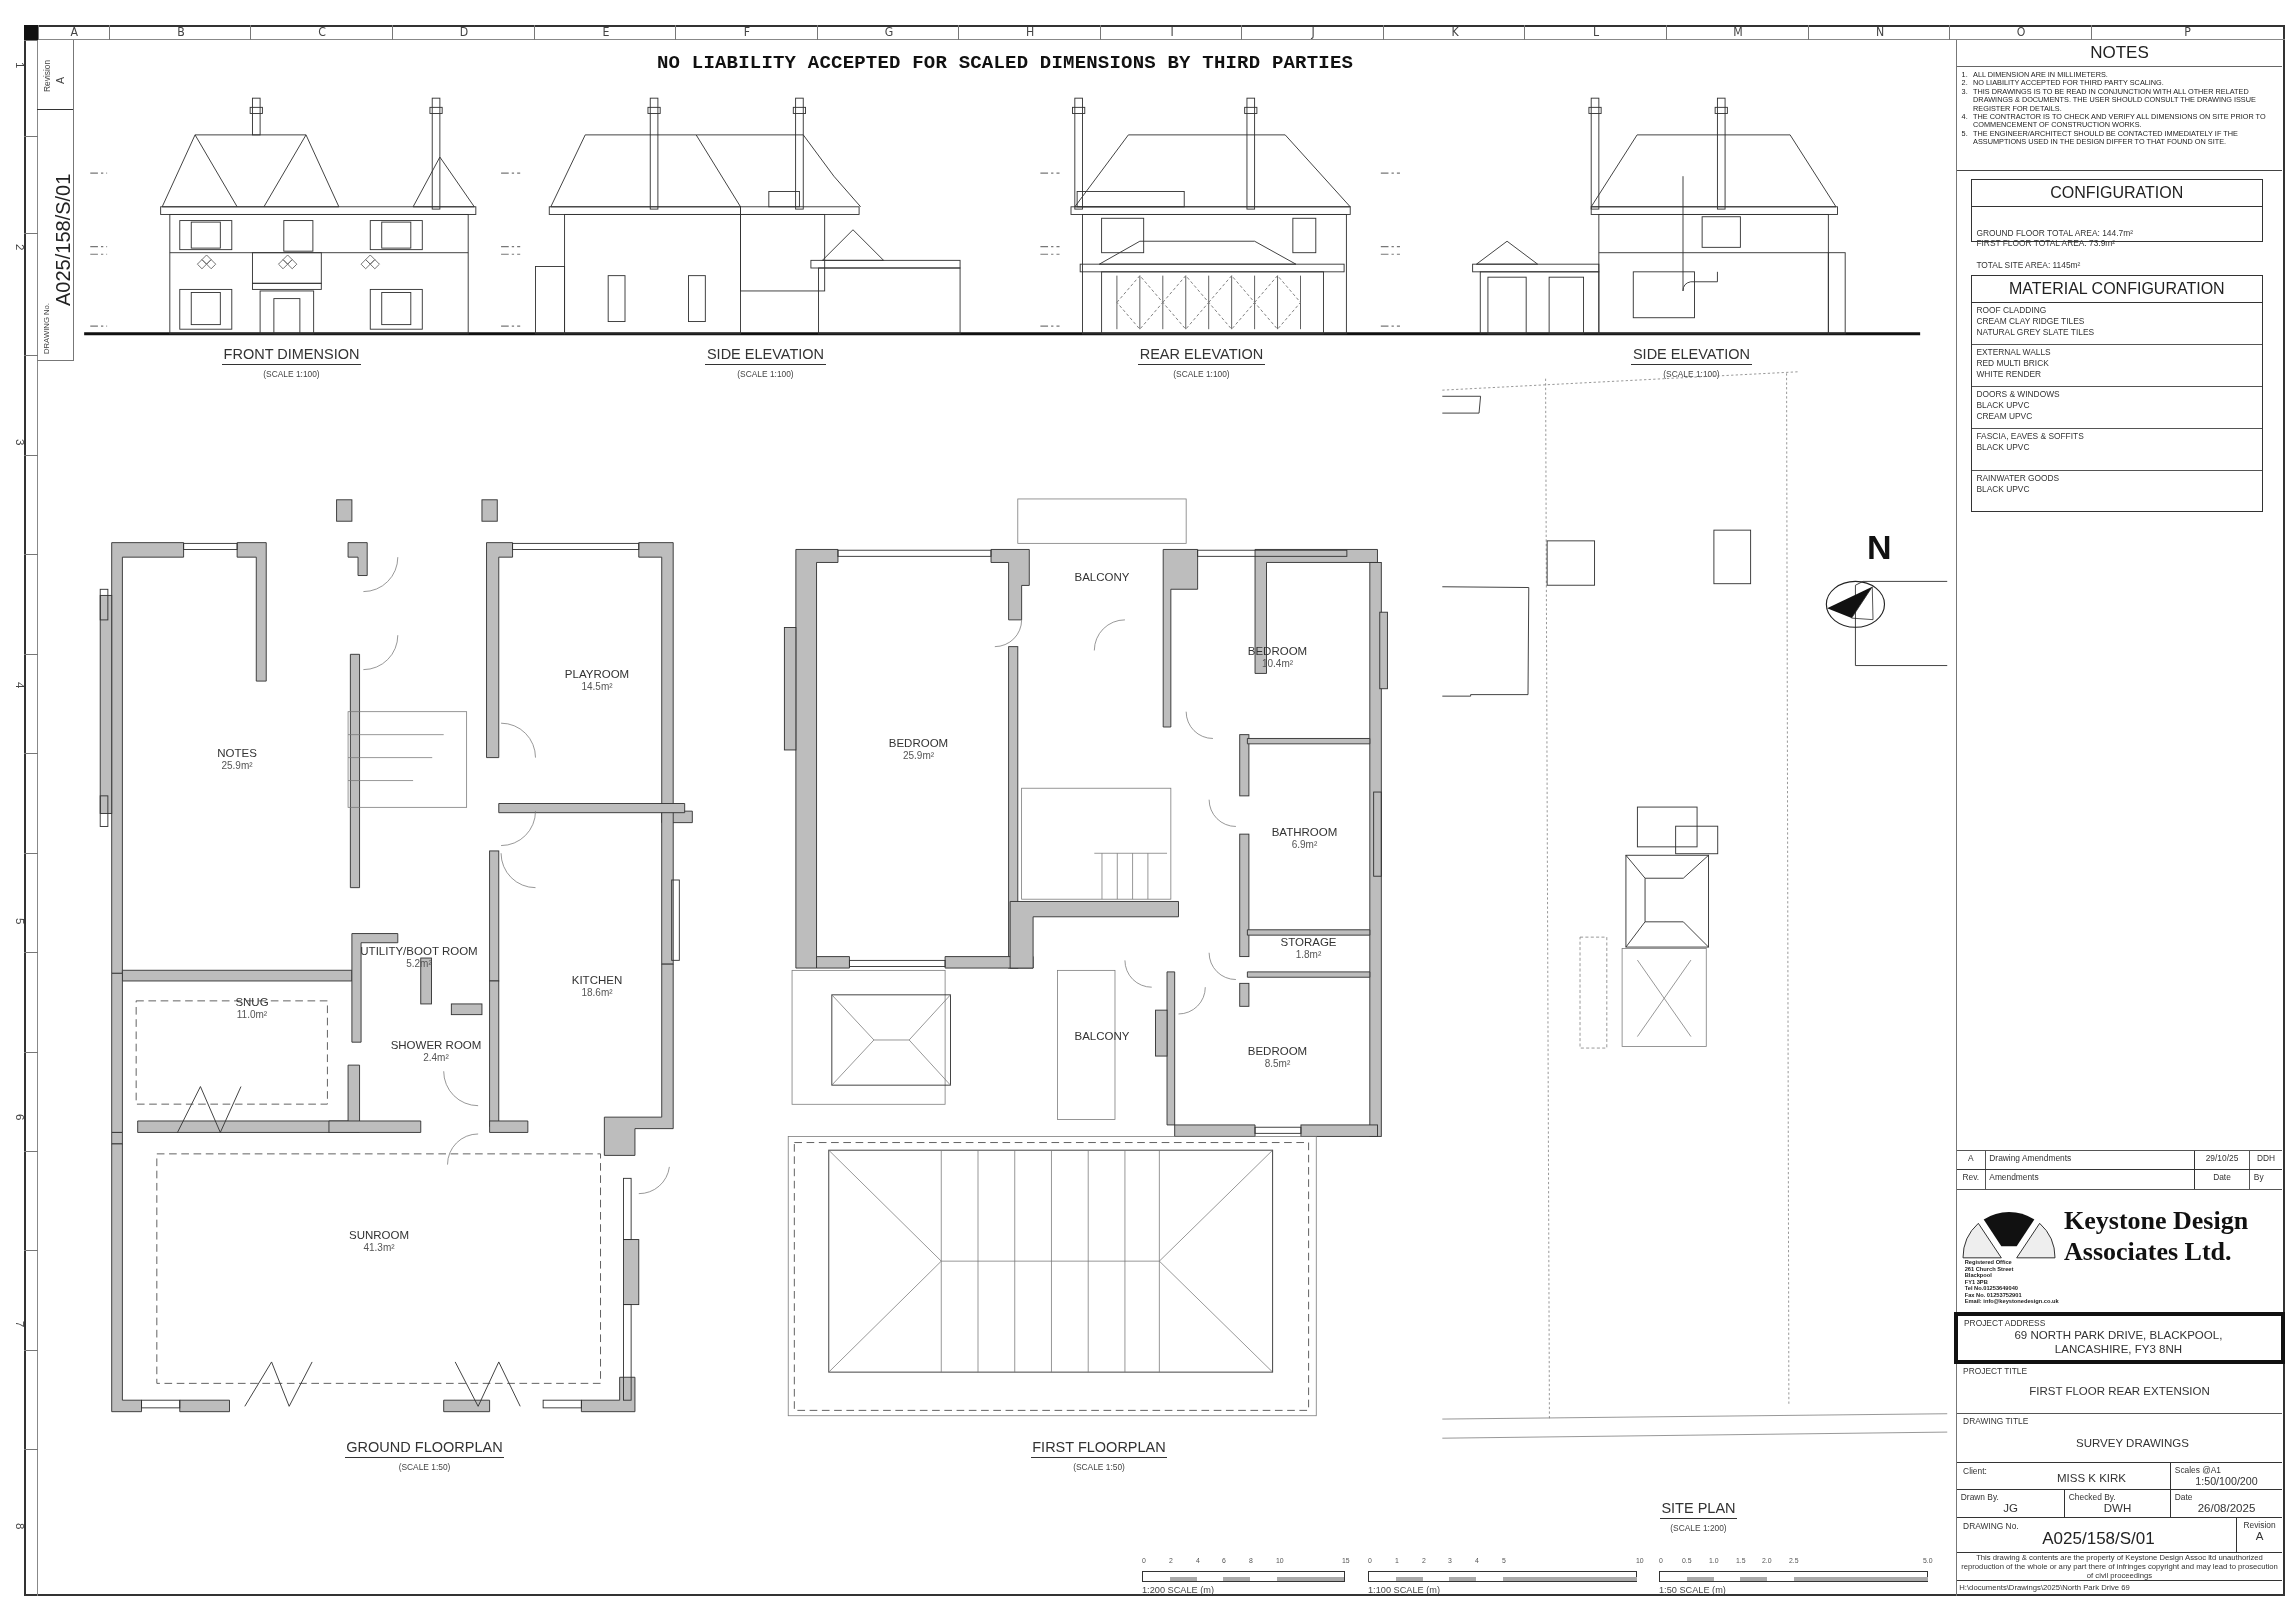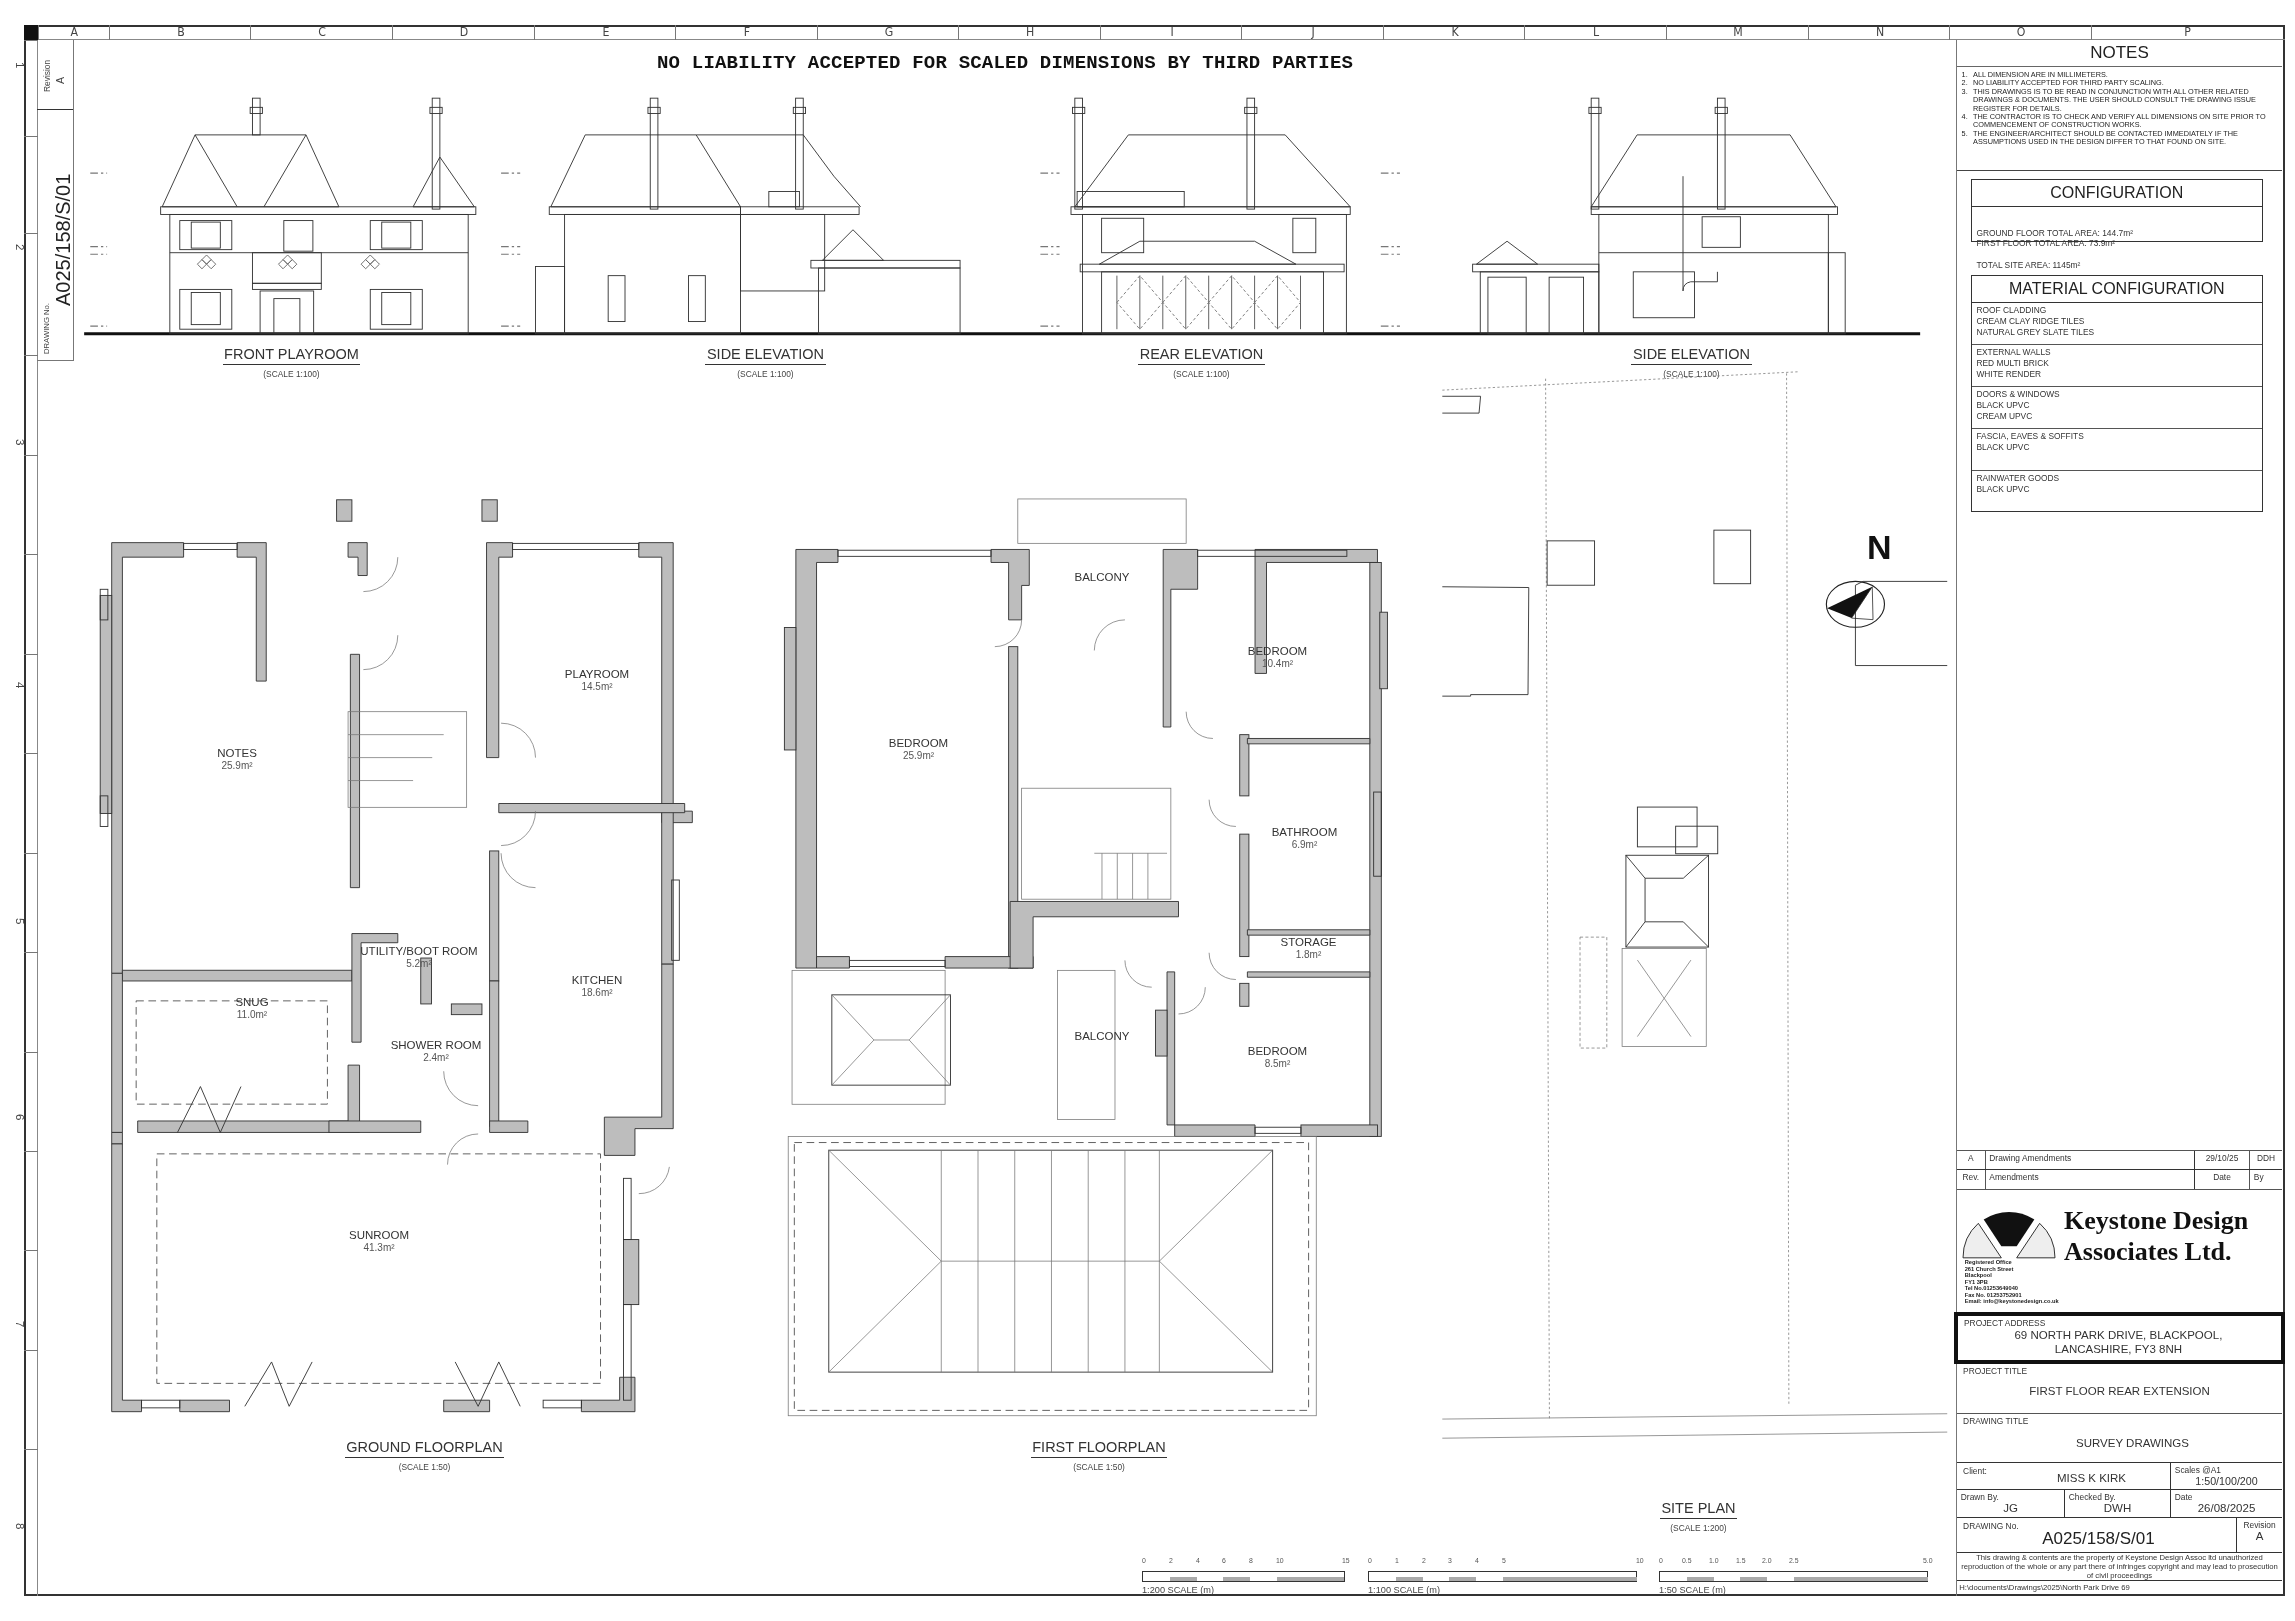--- a/index.html
+++ b/index.html
@@ -246,21 +246,21 @@
     <rect x="1925" y="345" width="165" height="10"></rect>
     <rect x="1935" y="355" width="155" height="81"></rect>
     <rect x="1945" y="362" width="50" height="74"></rect>
       <rect x="2025" y="362" width="45" height="74"></rect>
     <rect x="2390" y="330" width="22" height="106"></rect>
     <path d="M2200 230 L2200 380 M2200 380 Q2200 370 2210 368 L2245 368 L2245 355"></path>
   </g>
 </svg>
 
 <div class="dtitle" style="left:165px;top:346px;width:253px">
-  <span class="t">FRONT PLAYROOM</span>
+  <span class="t">FRONT DIMENSION</span>
   <span class="s">(SCALE 1:100)</span>
 </div>
 <div class="dtitle" style="left:639px;top:346px;width:253px">
   <span class="t">SIDE ELEVATION</span>
   <span class="s">(SCALE 1:100)</span>
 </div>
 <div class="dtitle" style="left:1075px;top:346px;width:253px">
   <span class="t">REAR ELEVATION</span>
   <span class="s">(SCALE 1:100)</span>
 </div>

